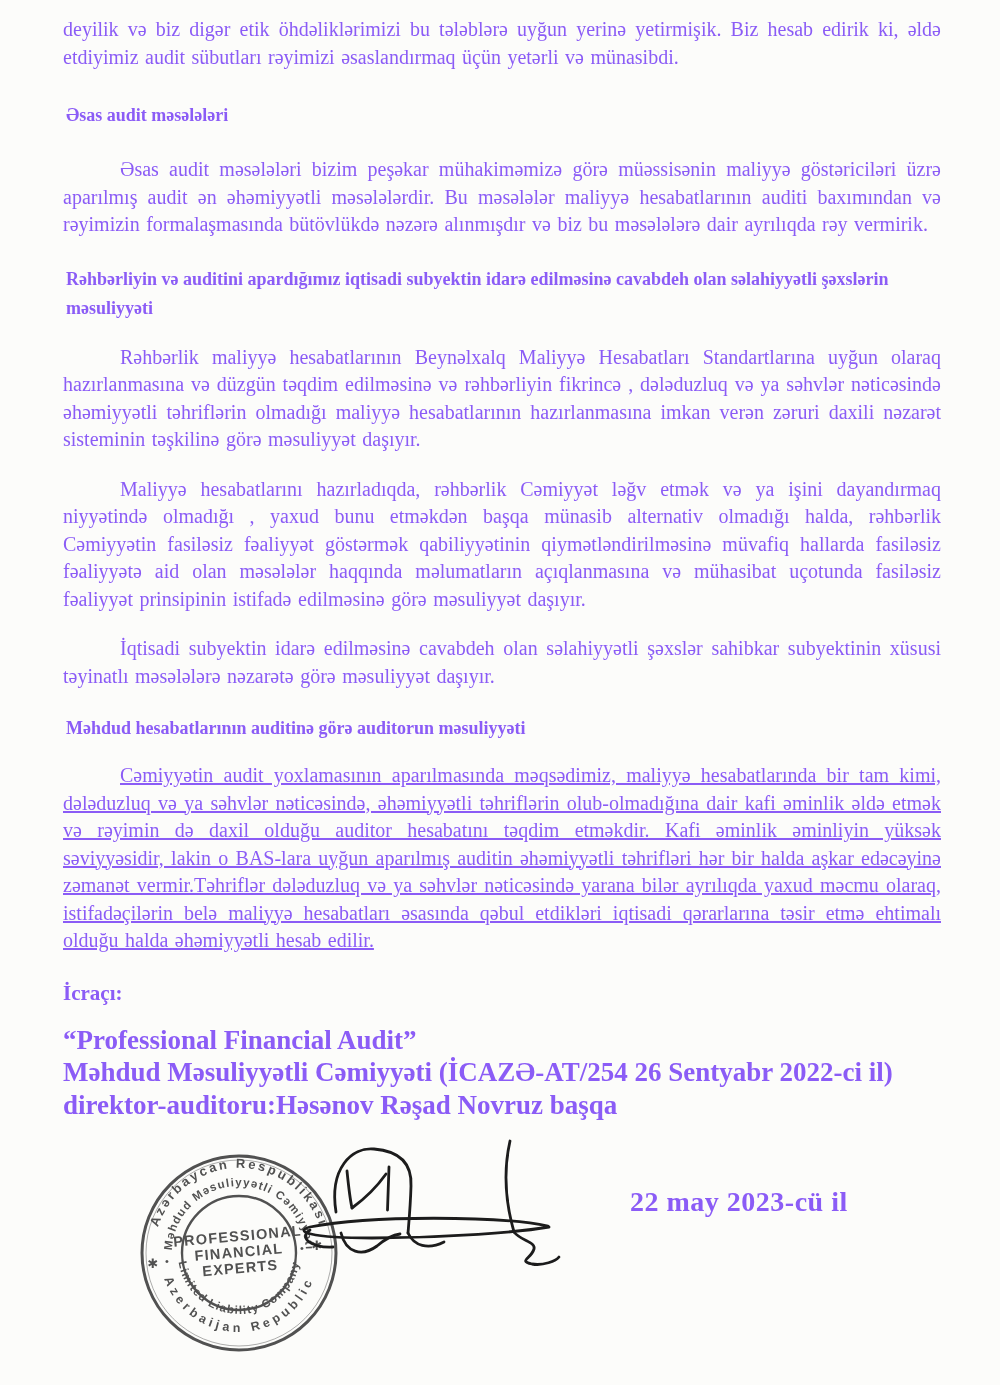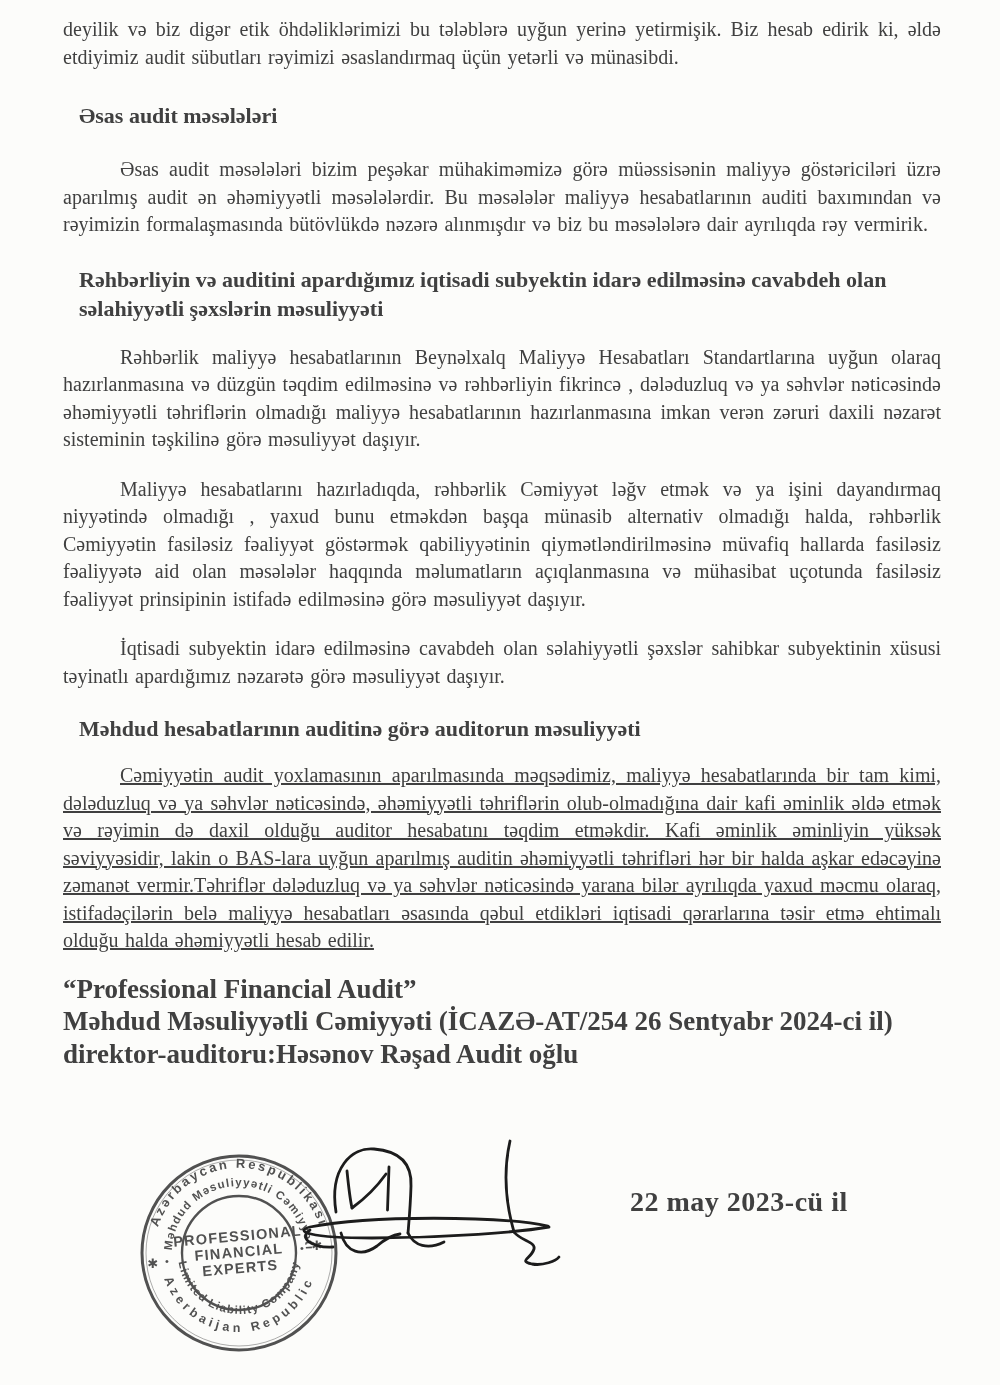--- a/index.html
+++ b/index.html
@@ -6,41 +6,41 @@
     margin: 0;
     padding: 0;
     background: #e8e8e8;
   }
   .page {
     position: relative;
     width: 1000px;
     height: 1385px;
     margin: 0 auto;
     background: #fcfcfa;
-    color: #404040;
+    color: #8b5cf6;
     font-family: "Liberation Serif", "DejaVu Serif", serif;
     overflow: hidden;
   }
   .content {
     position: absolute;
     left: 63px;
     top: 16px;
     width: 878px;
   }
   .body-text {
     margin: 0;
     font-size: 20px;
     line-height: 27.5px;
     text-align: justify;
     word-spacing: 1.5px;
   }
   .indent { text-indent: 57px; margin-top: 22px; }
   .doc-heading {
-    margin: 16px;
-    font-size: 22px;
+    margin: 3px;
+    font-size: 18px;
     line-height: 29px;
     font-weight: bold;
     text-align: left;
   }
   .mt-h1   { margin-top: 30px; }
   .mt-p2   { margin-top: 26px; }
   .mt-h2   { margin-top: 26px; }
   .mt-p3   { margin-top: 21px; }
   .mt-h3   { margin-top: 24px; }
   .mt-p6   { margin-top: 19px; text-decoration: underline; }
@@ -112,31 +112,32 @@
     <p class="body-text">deyilik və biz digər etik öhdəliklərimizi bu tələblərə uyğun yerinə yetirmişik. Biz hesab edirik ki, əldə etdiyimiz audit sübutları rəyimizi əsaslandırmaq üçün yetərli və münasibdi.</p>
 
     <h2 class="doc-heading mt-h1">Əsas audit məsələləri</h2>
 
     <p class="body-text indent mt-p2">Əsas audit məsələləri bizim peşəkar mühakiməmizə görə müəssisənin maliyyə göstəriciləri üzrə aparılmış audit ən əhəmiyyətli məsələlərdir. Bu məsələlər maliyyə hesabatlarının auditi baxımından və rəyimizin formalaşmasında bütövlükdə nəzərə alınmışdır və biz bu məsələlərə dair ayrılıqda rəy vermirik.</p>
 
     <h2 class="doc-heading mt-h2">Rəhbərliyin və auditini apardığımız iqtisadi subyektin idarə edilməsinə cavabdeh olan səlahiyyətli şəxslərin məsuliyyəti</h2>
 
     <p class="body-text indent mt-p3">Rəhbərlik maliyyə hesabatlarının Beynəlxalq Maliyyə Hesabatları Standartlarına uyğun olaraq hazırlanmasına və düzgün təqdim edilməsinə və rəhbərliyin fikrincə , dələduzluq və ya səhvlər nəticəsində əhəmiyyətli təhriflərin olmadığı maliyyə hesabatlarının hazırlanmasına imkan verən zəruri daxili nəzarət sisteminin təşkilinə görə məsuliyyət daşıyır.</p>
     <p class="body-text indent">Maliyyə hesabatlarını hazırladıqda, rəhbərlik Cəmiyyət ləğv etmək və ya işini dayandırmaq niyyətində olmadığı , yaxud bunu etməkdən başqa münasib alternativ olmadığı halda, rəhbərlik Cəmiyyətin fasiləsiz fəaliyyət göstərmək qabiliyyətinin qiymətləndirilməsinə müvafiq hallarda fasiləsiz fəaliyyətə aid olan məsələlər haqqında məlumatların açıqlanmasına və mühasibat uçotunda fasiləsiz fəaliyyət prinsipinin istifadə edilməsinə görə məsuliyyət daşıyır.</p>
-    <p class="body-text indent">İqtisadi subyektin idarə edilməsinə cavabdeh olan səlahiyyətli şəxslər sahibkar subyektinin xüsusi təyinatlı apardığımız nəzarətə görə məsuliyyət daşıyır.</p>
+    <p class="body-text indent">İqtisadi subyektin idarə edilməsinə cavabdeh olan səlahiyyətli şəxslər sahibkar subyektinin xüsusi təyinatlı məsələlərə nəzarətə görə məsuliyyət daşıyır.</p>
 
     <h2 class="doc-heading mt-h3">Məhdud hesabatlarının auditinə görə auditorun məsuliyyəti</h2>
 
     <p class="body-text indent mt-p6">Cəmiyyətin audit yoxlamasının aparılmasında məqsədimiz, maliyyə hesabatlarında bir tam kimi, dələduzluq və ya səhvlər nəticəsində, əhəmiyyətli təhriflərin olub-olmadığına dair kafi əminlik əldə etmək və rəyimin də daxil olduğu auditor hesabatını təqdim etməkdir. Kafi əminlik əminliyin yüksək səviyyəsidir, lakin o BAS-lara uyğun aparılmış auditin əhəmiyyətli təhrifləri hər bir halda aşkar edəcəyinə zəmanət vermir.Təhriflər dələduzluq və ya səhvlər nəticəsində yarana bilər ayrılıqda yaxud məcmu olaraq, istifadəçilərin belə maliyyə hesabatları əsasında qəbul etdikləri iqtisadi qərarlarına təsir etmə ehtimalı olduğu halda əhəmiyyətli hesab edilir.</p>
 
+    <p class="executor-label">İcraçı:</p>
 
     <div class="executor-block">
       <p>“Professional Financial Audit”</p>
-      <p>Məhdud Məsuliyyətli Cəmiyyəti (İCAZƏ-AT/254 26 Sentyabr 2024-ci il)</p>
-      <p>direktor-auditoru:Həsənov Rəşad Audit oğlu</p>
+      <p>Məhdud Məsuliyyətli Cəmiyyəti (İCAZƏ-AT/254 26 Sentyabr 2022-ci il)</p>
+      <p>direktor-auditoru:Həsənov Rəşad Novruz başqa</p>
     </div>
 
   </div>
 
   <svg class="stamp" width="204" height="204" viewBox="0 0 204 204">
     <defs>
       <path id="arcOuterTop" d="M 17 102 A 85 85 0 0 1 187 102"></path>
       <path id="arcOuterBottom" d="M 23 102 A 79 79 0 0 0 181 102"></path>
       <path id="arcInnerTop" d="M 35 102 A 67 67 0 0 1 169 102"></path>
       <path id="arcInnerBottom" d="M 41 102 A 61 61 0 0 0 163 102"></path>

